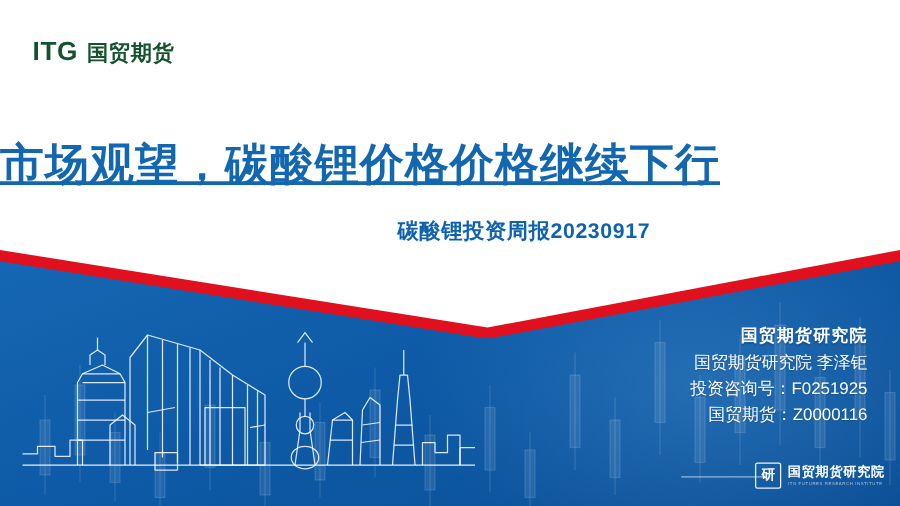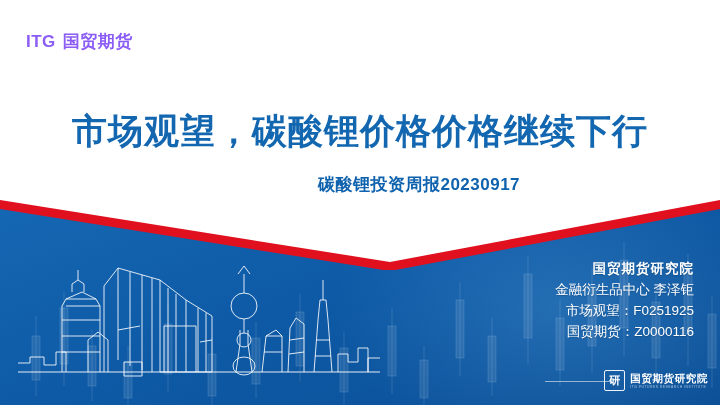--- a/index.html
+++ b/index.html
@@ -48,30 +48,30 @@
   
   .logo {
     position: absolute;
     left: 26px; top: 30px;
     display: flex;
     align-items: center;
     gap: 7px;
     z-index: 10;
   }
   .logo-itg {
-    font-size: 17px;
-    font-weight: bold;
-    color: #8b5cf6;
+    font-size: 21px;
+    font-weight: bold;
+    color: #14532d;
     letter-spacing: 0.5px;
     font-family: "Liberation Sans", sans-serif;
   }
   .logo-cn {
     font-size: 17px;
     font-weight: bold;
-    color: #8b5cf6;
+    color: #14532d;
     letter-spacing: 0.5px;
   }
 
   
   .eyebrow {
     position: absolute;
     left: 0; top: 68px;
     width: 720px;
     text-align: center;
     font-size: 14px;
@@ -79,27 +79,27 @@
     color: #c6c8cb;
     font-weight: 500;
     z-index: 10;
   }
 
   
   .headline {
     position: absolute;
     left: 0; top: 108px;
     width: 720px;
-    text-align: center;
     font-size: 35px;
     font-weight: bold;
     color: #1367b0;
     letter-spacing: 1px;
     white-space: nowrap;
     z-index: 10;
+    text-decoration: underline;
   }
 
   
   .subtitle {
     position: absolute;
     left: 16px; top: 173px;
     width: 720px;
     text-align: center;
     font-size: 17px;
     font-weight: bold;
@@ -287,22 +287,22 @@
     <span class="logo-cn">国贸期货</span>
   </div>
 
 
   <div class="headline">市场观望，碳酸锂价格价格继续下行</div>
 
   <div class="subtitle">碳酸锂投资周报20230917</div>
 
   <div class="author-block">
     <div class="line head">国贸期货研究院</div>
-    <div class="line">金融衍生品中心 李泽钜</div>
-    <div class="line">市场观望：F0251925</div>
+    <div class="line">国贸期货研究院 李泽钜</div>
+    <div class="line">投资咨询号：F0251925</div>
     <div class="line">国贸期货：Z0000116</div>
   </div>
 
   <div class="footer-rule"></div>
   <div class="badge">
     <div class="badge-mark">研</div>
     <div class="badge-text">
       <span class="badge-cn">国贸期货研究院</span>
       <span class="badge-en">ITG FUTURES RESEARCH INSTITUTE</span>
     </div>

